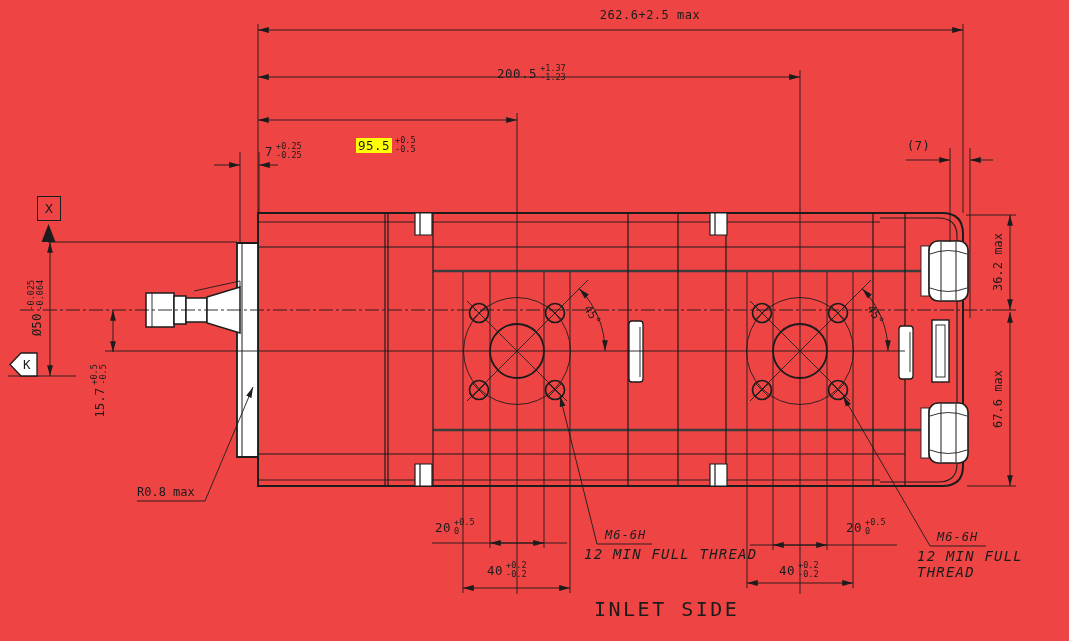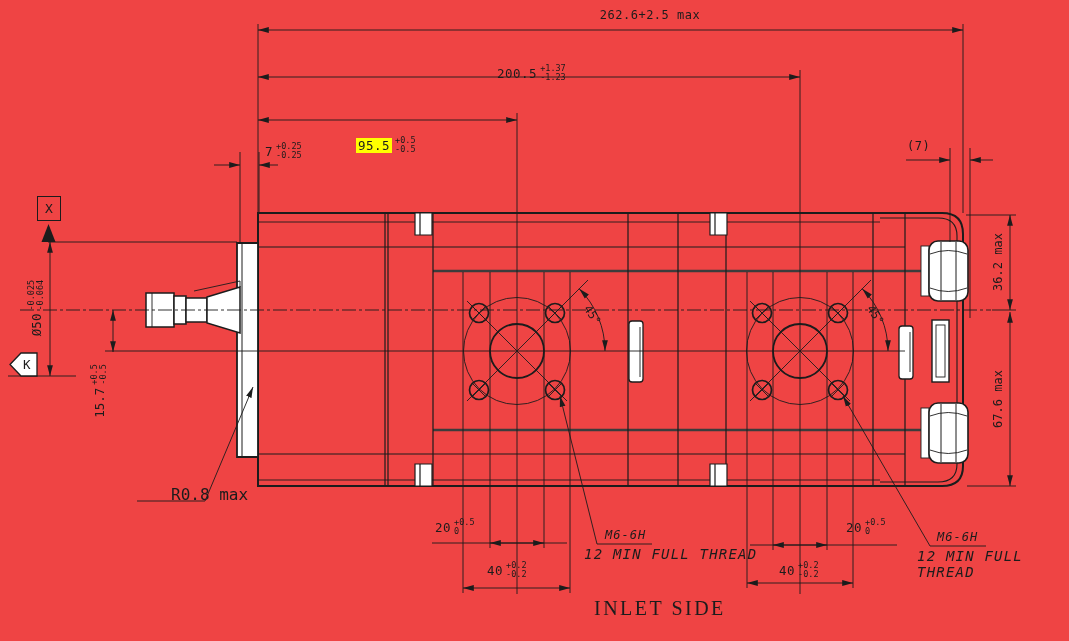--- a/index.html
+++ b/index.html
@@ -13,22 +13,22 @@
        font-size:8.5px;line-height:9px;margin-left:3px;letter-spacing:0;}
   .hl{background:#ffff00;padding:0 2px;}
   .rot{position:absolute;display:flex;justify-content:center;align-items:center;
        transform:rotate(-90deg);white-space:nowrap;font-size:12px;}
   .datumbox{position:absolute;width:22px;height:23px;border:1.4px solid #1c1c1c;
             display:flex;align-items:center;justify-content:center;font-size:13px;}
   .kletter{position:absolute;font-size:12.5px;}
   .ang{position:absolute;font-size:11.5px;transform:rotate(57deg);}
   .thread-size{position:absolute;font-size:12px;letter-spacing:1px;font-style:italic;}
   .thread-note{position:absolute;font-size:14px;font-style:italic;letter-spacing:1.2px;}
-  .title{position:absolute;font-size:20px;letter-spacing:2.5px;font-family:Liberation Serif, serif;}
-  .rnote{position:absolute;font-size:16px;margin-left:34px;}
+  .title{position:absolute;font-size:20px;letter-spacing:2.5px;}
+  .rnote{position:absolute;font-size:12px;}
 </style>
 </head>
 <body>
 
 <div id="sheet">
 
 <svg id="cad" width="1069" height="641" viewBox="0 0 1069 641">
   <defs>
     <marker id="arr" viewBox="0 0 12 8" refX="12" refY="4" markerWidth="12" markerHeight="8" orient="auto-start-reverse">
           <path d="M0,0.8 L12,4 L0,7.2 Z" fill="#1c1c1c"></path>

